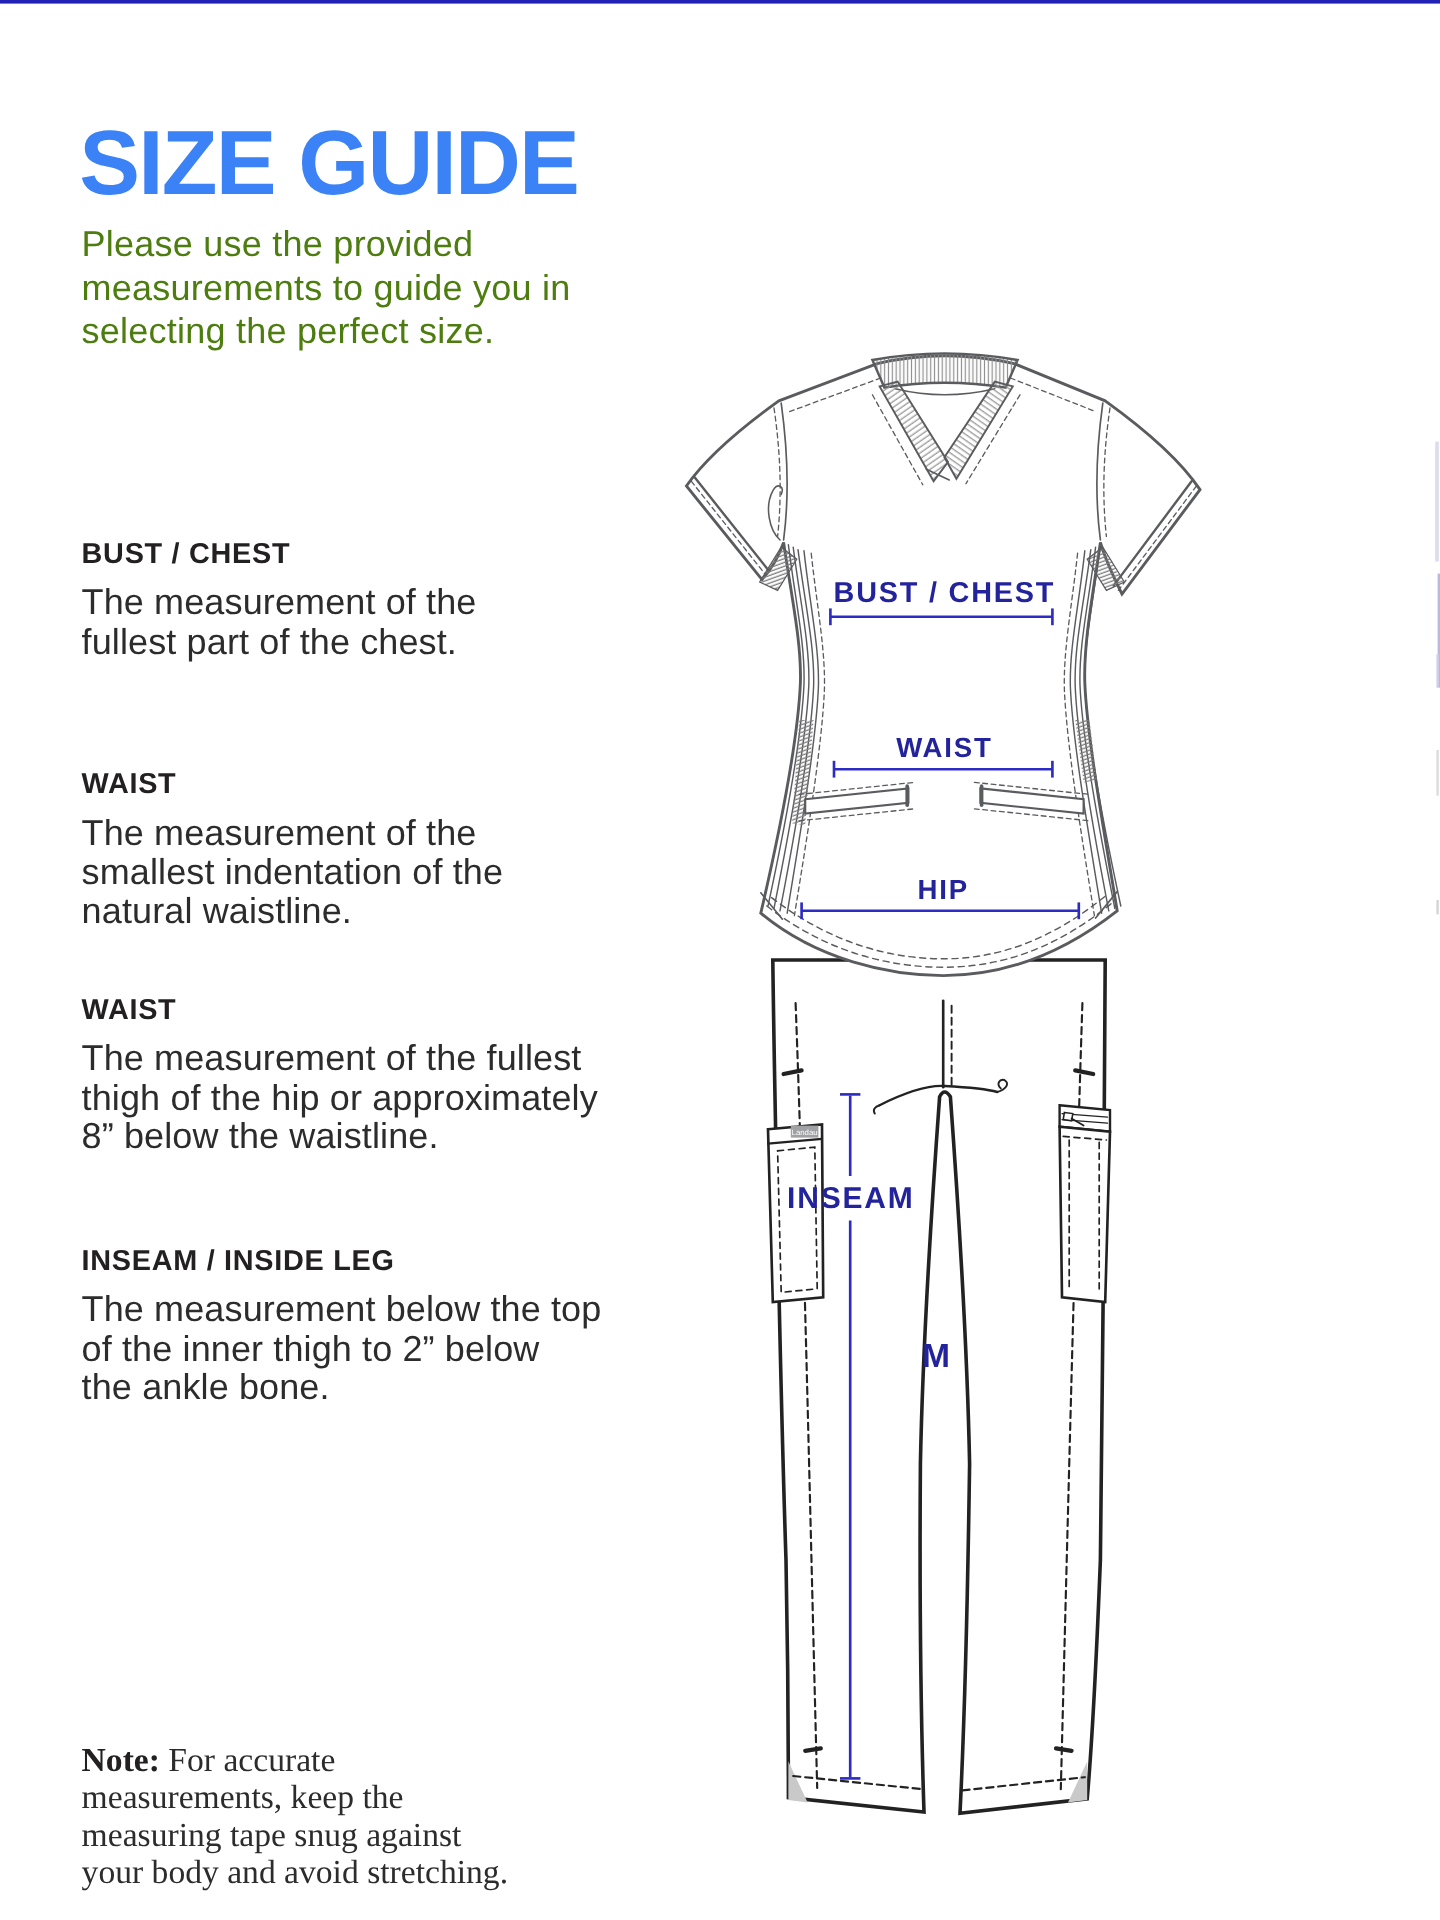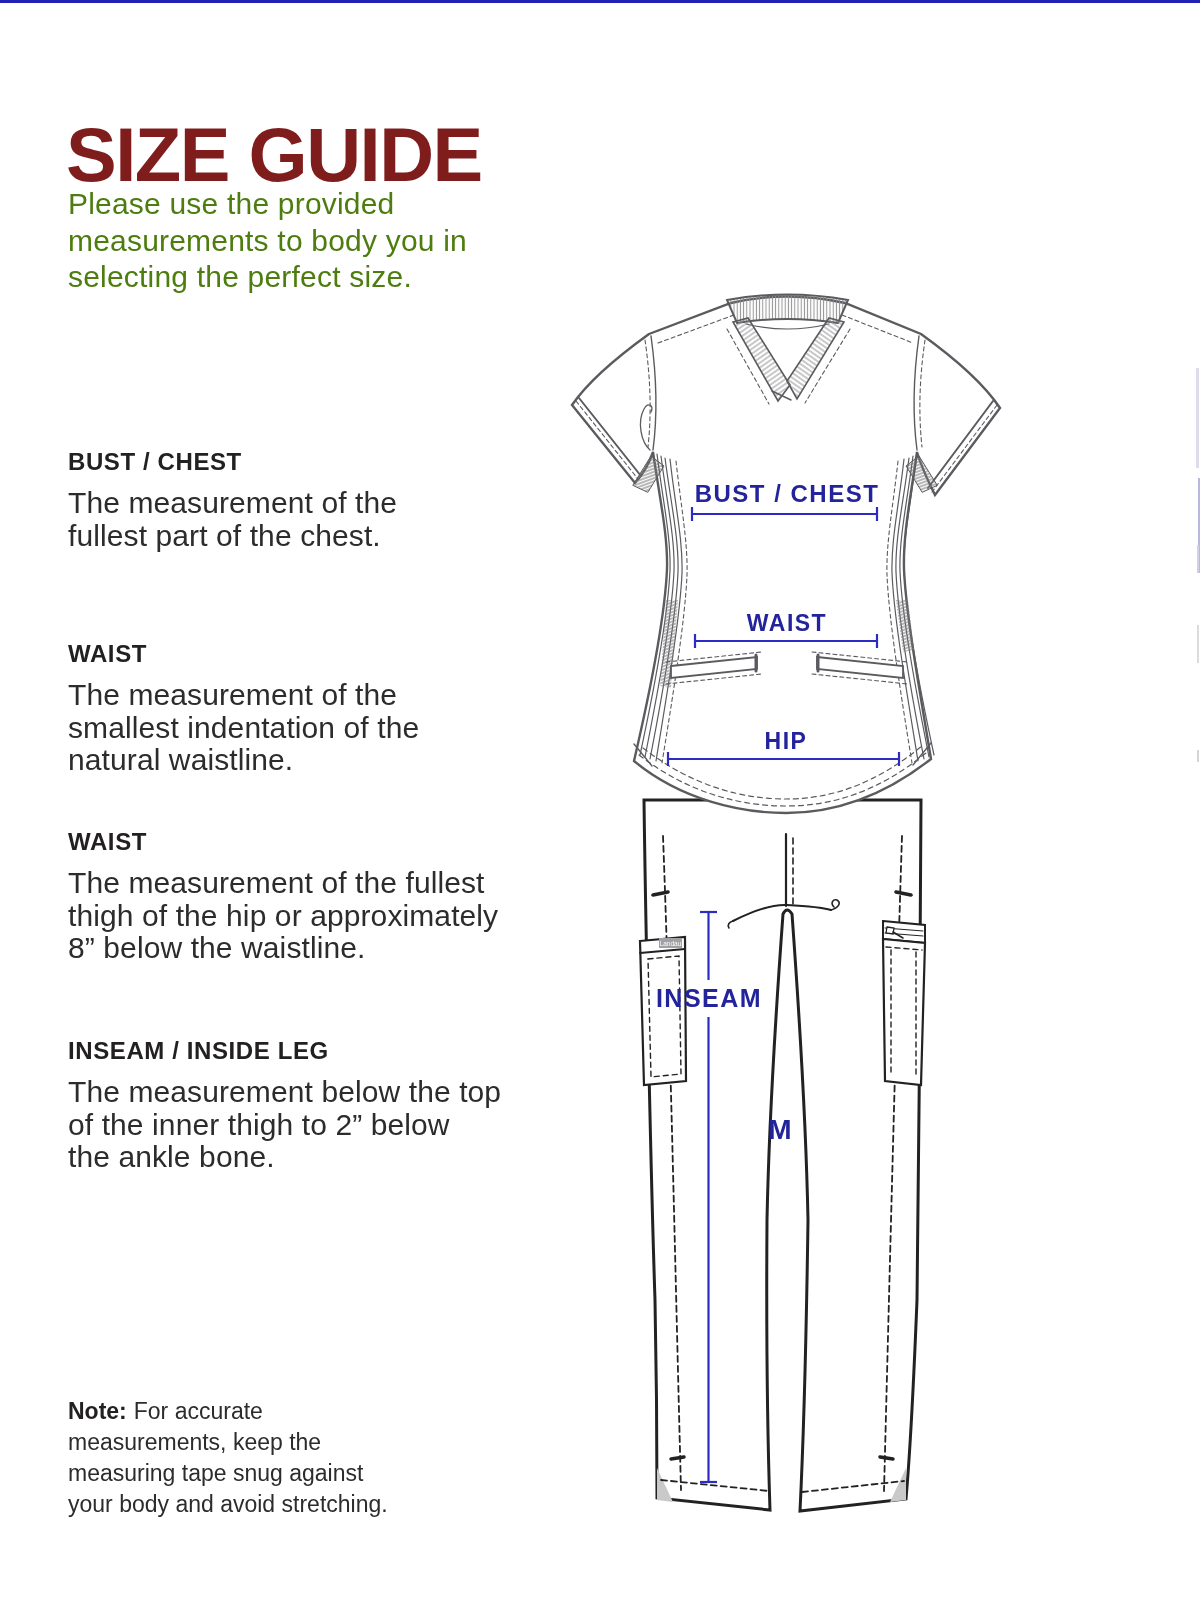--- a/index.html
+++ b/index.html
@@ -1,43 +1,43 @@
 <!DOCTYPE html>
 <html><head>
 <meta charset="utf-8">
 <style>
   html,body{margin:0;padding:0;background:#ffffff;}
   body{width:1200px;height:1600px;position:relative;overflow:hidden;
        font-family:"Liberation Sans", sans-serif;color:#232021;}
   .abs{position:absolute;}
   #top-border{left:0;top:0;width:1200px;height:3px;background:#2223b2;}
-  #title{left:66px;top:66px;font-size:76px;font-weight:700;letter-spacing:-1.5px;color:#7f1d1d;line-height:1;}
+  #title{left:66px;top:48px;font-size:76px;font-weight:700;letter-spacing:-1.5px;color:#3b82f6;line-height:1;}
   #intro{left:68px;top:186px;font-size:30px;line-height:36.5px;color:#4d7c0f;letter-spacing:.2px;}
   .sec-heading{font-size:24px;font-weight:700;letter-spacing:.6px;color:#232021;line-height:28px;}
   .sec-body{font-size:30px;line-height:32.5px;color:#2c2c2c;margin-top:11px;letter-spacing:.1px;}
   #sec-bust{left:68px;top:448px;}
   #sec-waist{left:68px;top:640px;}
   #sec-hips{left:68px;top:828px;}
   #sec-inseam{left:68px;top:1037px;}
-  #note{left:68px;top:1396px;font-size:23px;line-height:31px;color:#2c2c2c;}
+  #note{left:68px;top:1452px;font-size:28px;line-height:31px;color:#2c2c2c;font-family:Liberation Serif, serif;}
   #note .b{font-weight:700;margin-right:7px;color:#232021;}
   #diagram-svg{left:0;top:0;width:1200px;height:1600px;}
   .edge{position:absolute;}
   text{font-family:"Liberation Sans", sans-serif;}
 </style>
 </head>
 <body>
 
 <div id="top-border" class="abs"></div>
 
 <h1 id="title" class="abs">SIZE GUIDE</h1>
 
 <div id="intro" class="abs">
   <div>Please use the provided</div>
-  <div>measurements to body you in</div>
+  <div>measurements to guide you in</div>
   <div>selecting the perfect size.</div>
 </div>
 
 <div id="sec-bust" class="abs">
   <div class="sec-heading">BUST / CHEST</div>
   <div class="sec-body">
     <div>The measurement of the</div>
     <div>fullest part of the chest.</div>
   </div>
 </div>

